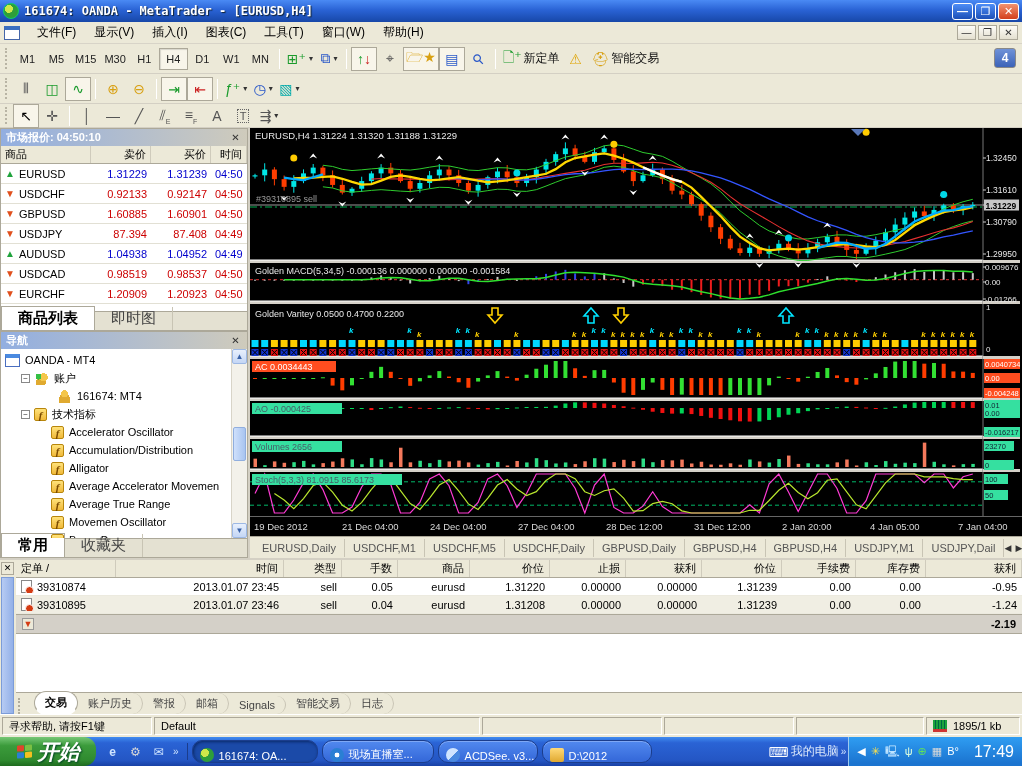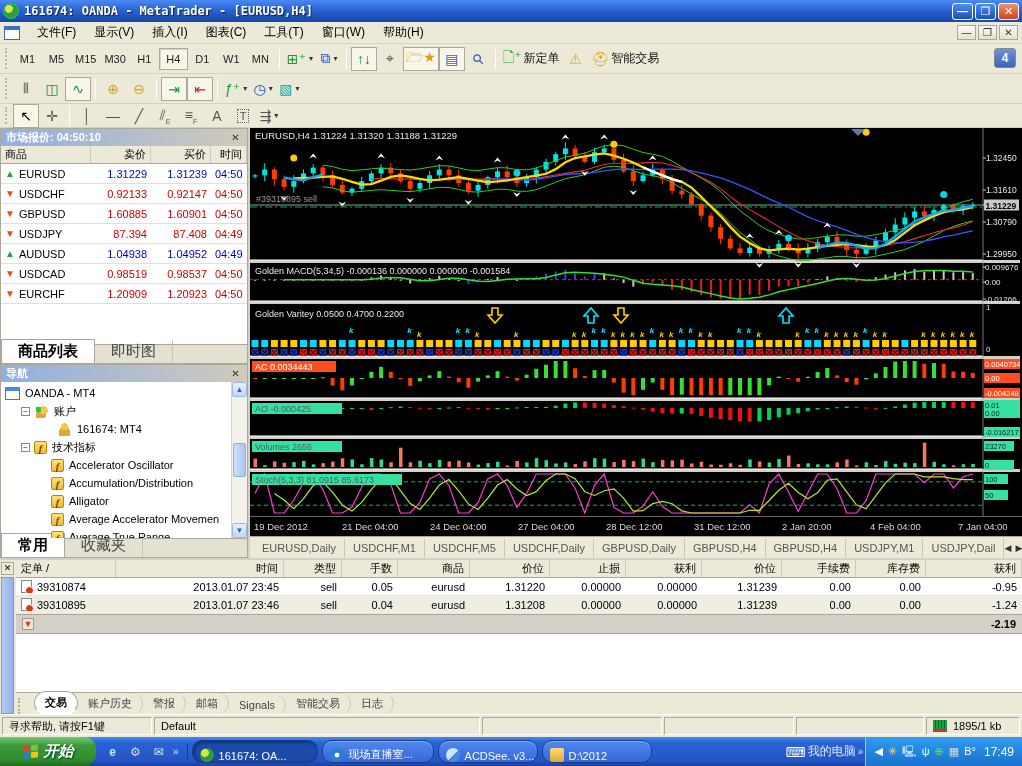--- a/index.html
+++ b/index.html
@@ -36,21 +36,21 @@
   .balloon4{position:absolute;right:6px;top:4px;width:22px;height:20px;background:linear-gradient(180deg,#6f92d8,#3c63b8);border:1px solid #888;border-radius:3px;color:#fff;font-weight:bold;font-size:12px;display:flex;align-items:center;justify-content:center;}
   .tbox{border:1px dotted #666;padding:0 2px;font-size:11px;}
 
   
   .main{display:flex;height:430px;}
   .leftcol{width:250px;flex:none;display:flex;flex-direction:column;border-right:2px solid #d4d0c4;background:#ece9d8;}
   .panel-title{height:17px;background:linear-gradient(90deg,#92aee0,#cfcbbc);color:#fff;font-weight:bold;font-size:11px;display:flex;align-items:center;padding:0 5px;flex:none;}
   .panel-x{margin-left:auto;color:#333;font-weight:bold;font-size:10px;width:13px;text-align:center;}
 
   
-  .mw{height:236px;display:flex;flex-direction:column;border:1px solid #aca899;background:#fff;}
+  .mw{height:203px;display:flex;flex-direction:column;border:1px solid #aca899;background:#fff;}
   .mw-head{display:flex;background:#ece9d8;border-bottom:1px solid #aca899;height:18px;flex:none;}
   .mw-head > div{border-right:1px solid #cfcbbc;display:flex;align-items:center;padding:0 4px;font-size:11px;}
   .mw-body{flex:1;display:flex;overflow:hidden;}
   .mw-rows{flex:1;}
   .mw-row{display:flex;height:20px;border-bottom:1px solid #e2e0d4;align-items:center;}
   .mw-row > div{padding:0 4px;white-space:nowrap;overflow:hidden;}
   .c-sym{width:90px;display:flex;align-items:center;gap:4px;}
   .c-bid{width:60px;text-align:right;} .c-ask{width:60px;text-align:right;} .c-time{flex:1;text-align:right;}
   .h-sym{width:90px;} .h-bid{width:60px;justify-content:flex-end;} .h-ask{width:60px;justify-content:flex-end;} .h-time{flex:1;justify-content:flex-end;}
   .arr-up{color:#1fa33c;font-size:10px;} .arr-dn{color:#e04f1c;font-size:10px;}
@@ -113,31 +113,31 @@
   .ttab{padding:3px 10px;color:#444;font-size:11px;border-right:1px solid #c8c4b4;border-radius:12px;}
   .ttab.active{background:#fff;border:1px solid #aca899;border-bottom:2px solid #fff;font-weight:bold;color:#000;margin-bottom:-1px;}
 
   
   .statusbar{height:23px;background:#ece9d8;border-top:1px solid #fff;display:flex;align-items:stretch;padding:2px 2px;gap:2px;}
   .scell{border:1px solid;border-color:#aca899 #fff #fff #aca899;display:flex;align-items:center;padding:0 6px;font-size:11px;white-space:nowrap;overflow:hidden;}
   .traffic{width:14px;height:12px;background:repeating-linear-gradient(90deg,#1fa33c 0 2px,#064 2px 3px);border-bottom:3px solid #c33;margin-right:6px;flex:none;}
 
   
   .taskbar{height:29px;background:linear-gradient(180deg,#418cf0 0%,#2a63d5 20%,#2456c4 80%,#1941a5 100%);display:flex;align-items:center;color:#fff;}
-  .startbtn{height:29px;width:96px;background:linear-gradient(180deg,#76c776 0%,#3b9b3b 30%,#2f8a2f 80%,#1e6b1e 100%);border-radius:0 12px 12px 0;display:flex;align-items:center;justify-content:center;gap:5px;font-size:15px;font-weight:bold;font-style:italic;text-shadow:1px 1px 2px #042;flex:none;}
+  .startbtn{height:29px;width:96px;background:linear-gradient(180deg,#76c776 0%,#3b9b3b 30%,#2f8a2f 80%,#1e6b1e 100%);border-radius:0 12px 12px 0;display:flex;align-items:center;justify-content:center;gap:5px;font-size:21px;font-weight:bold;font-style:italic;text-shadow:1px 1px 2px #042;flex:none;}
   .winflag{width:16px;height:14px;display:grid;grid-template-columns:7px 7px;grid-template-rows:6px 6px;gap:1px;transform:skewY(-5deg);}
   .winflag i{border-radius:1px;}
   .qlaunch{display:flex;align-items:center;gap:6px;padding:0 8px;border-right:1px solid #1b3d8c;flex:none;}
   .qicon{width:17px;height:17px;border-radius:2px;display:flex;align-items:center;justify-content:center;font-size:12px;font-weight:bold;}
   .taskbtn{height:23px;border-radius:10px;background:linear-gradient(180deg,#5289ef,#3367d8);border:1px solid #1b3d8c;display:flex;align-items:flex-end;gap:5px;padding:0 7px;margin-left:4px;font-size:11px;white-space:nowrap;overflow:hidden;box-shadow:inset 0 1px 0 #7fa8f5;}
   .taskbtn.active{background:#1b4aa8;box-shadow:inset 1px 1px 3px #0a2a6a;}
   .ticon{width:14px;height:14px;border-radius:50%;flex:none;}
   .tray{margin-left:auto;height:29px;display:flex;align-items:center;gap:5px;background:linear-gradient(180deg,#2f9df2 0%,#1b74d0 90%);border-left:1px solid #9cc8f0;padding:0 8px;flex:none;}
   .trayico{font-size:11px;line-height:1;}
-  .clock{font-size:12px;color:#fff;margin-left:3px;}
+  .clock{font-size:16px;color:#fff;margin-left:10px;}
 </style>
 </head>
 <body>
 
 <div id="app">
 
   <div class="titlebar">
     <span class="mt-logo"></span>
     <span class="title-text">161674: OANDA - MetaTrader - [EURUSD,H4]</span>
     <span class="win-btns">
@@ -1359,21 +1359,21 @@
           <text x="735" y="370" fill="#123" font-size="7.5" font-family="Liberation Sans,sans-serif">50</text>
         </svg>
       <div class="dateaxis" id="dateaxis">
           <span style="left: 4px;">19 Dec 2012</span>
           <span style="left: 92px;">21 Dec 04:00</span>
           <span style="left: 180px;">24 Dec 04:00</span>
           <span style="left: 268px;">27 Dec 04:00</span>
           <span style="left: 356px;">28 Dec 12:00</span>
           <span style="left: 444px;">31 Dec 12:00</span>
           <span style="left: 532px;">2 Jan 20:00</span>
-          <span style="left: 620px;">4 Feb 04:00</span>
+          <span style="left: 620px;">4 Jan 05:00</span>
           <span style="left: 708px;">7 Jan 04:00</span>
         </div>
       <div class="charttabs" id="charttabs">
           <span class="ctab">EURUSD,Daily</span>
           <span class="ctab">USDCHF,M1</span>
           <span class="ctab">USDCHF,M5</span>
           <span class="ctab">USDCHF,Daily</span>
           <span class="ctab">GBPUSD,Daily</span>
           <span class="ctab">GBPUSD,H4</span>
           <span class="ctab">GBPUSD,H4</span>

